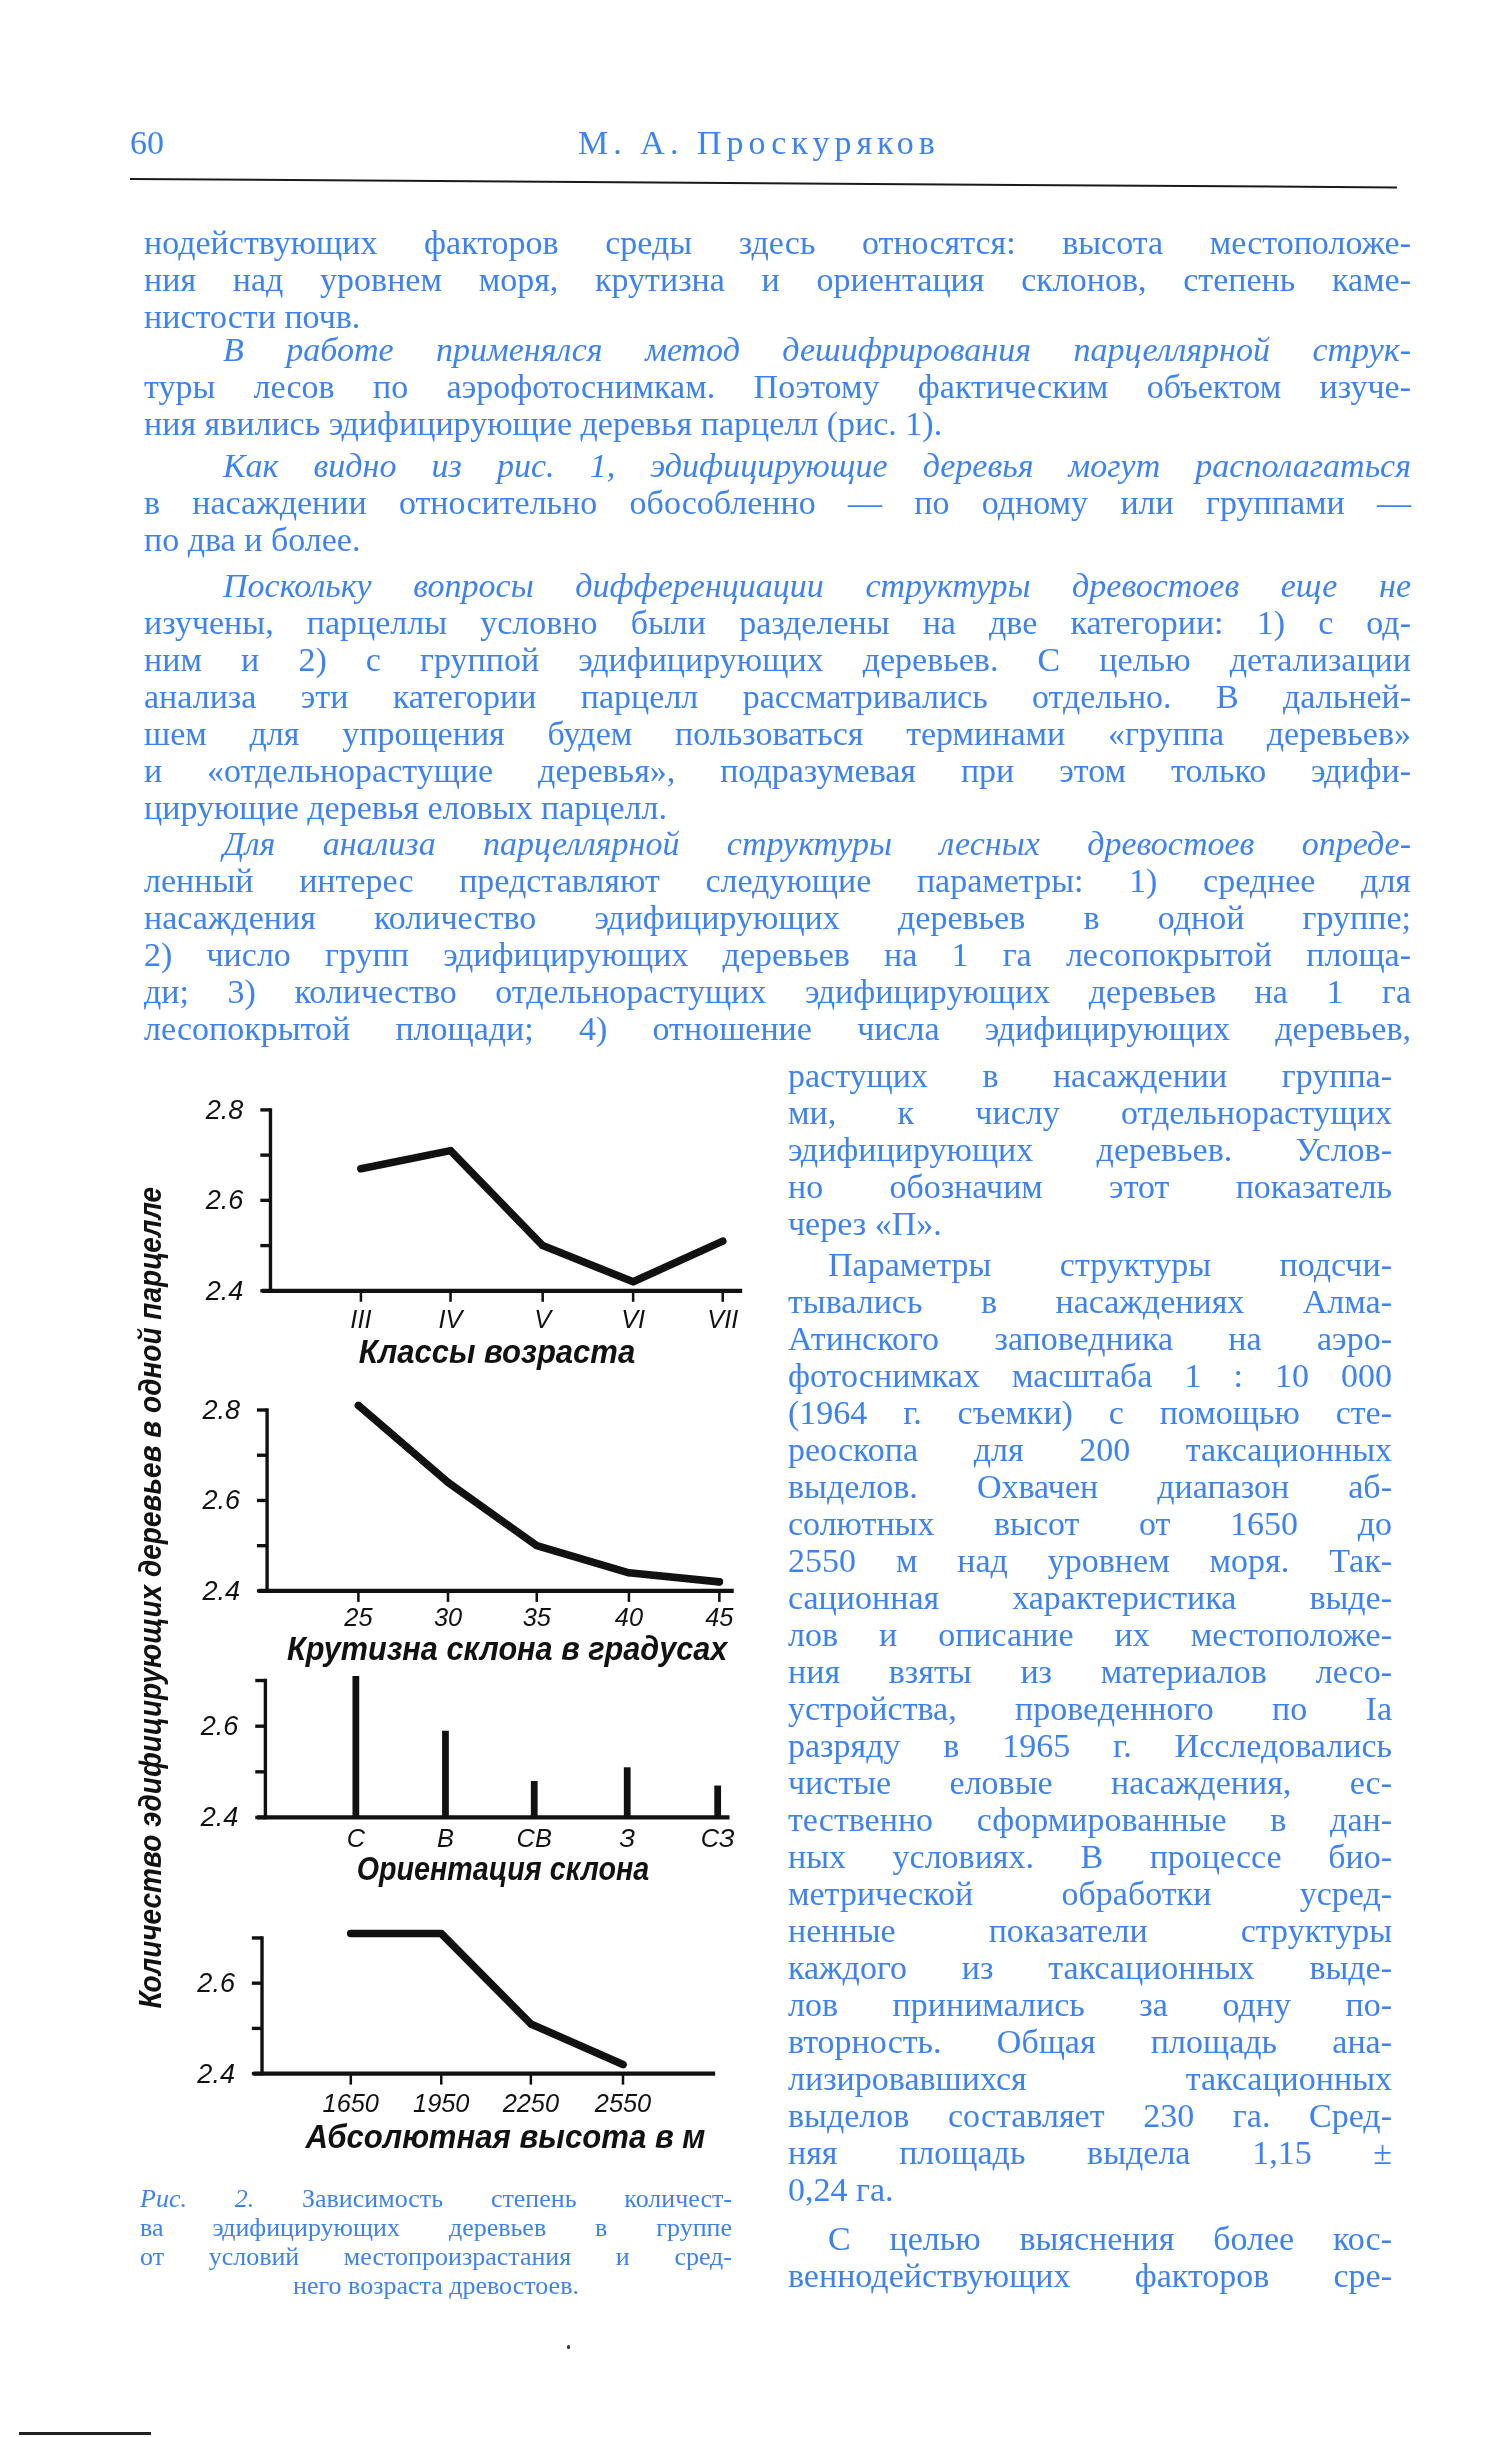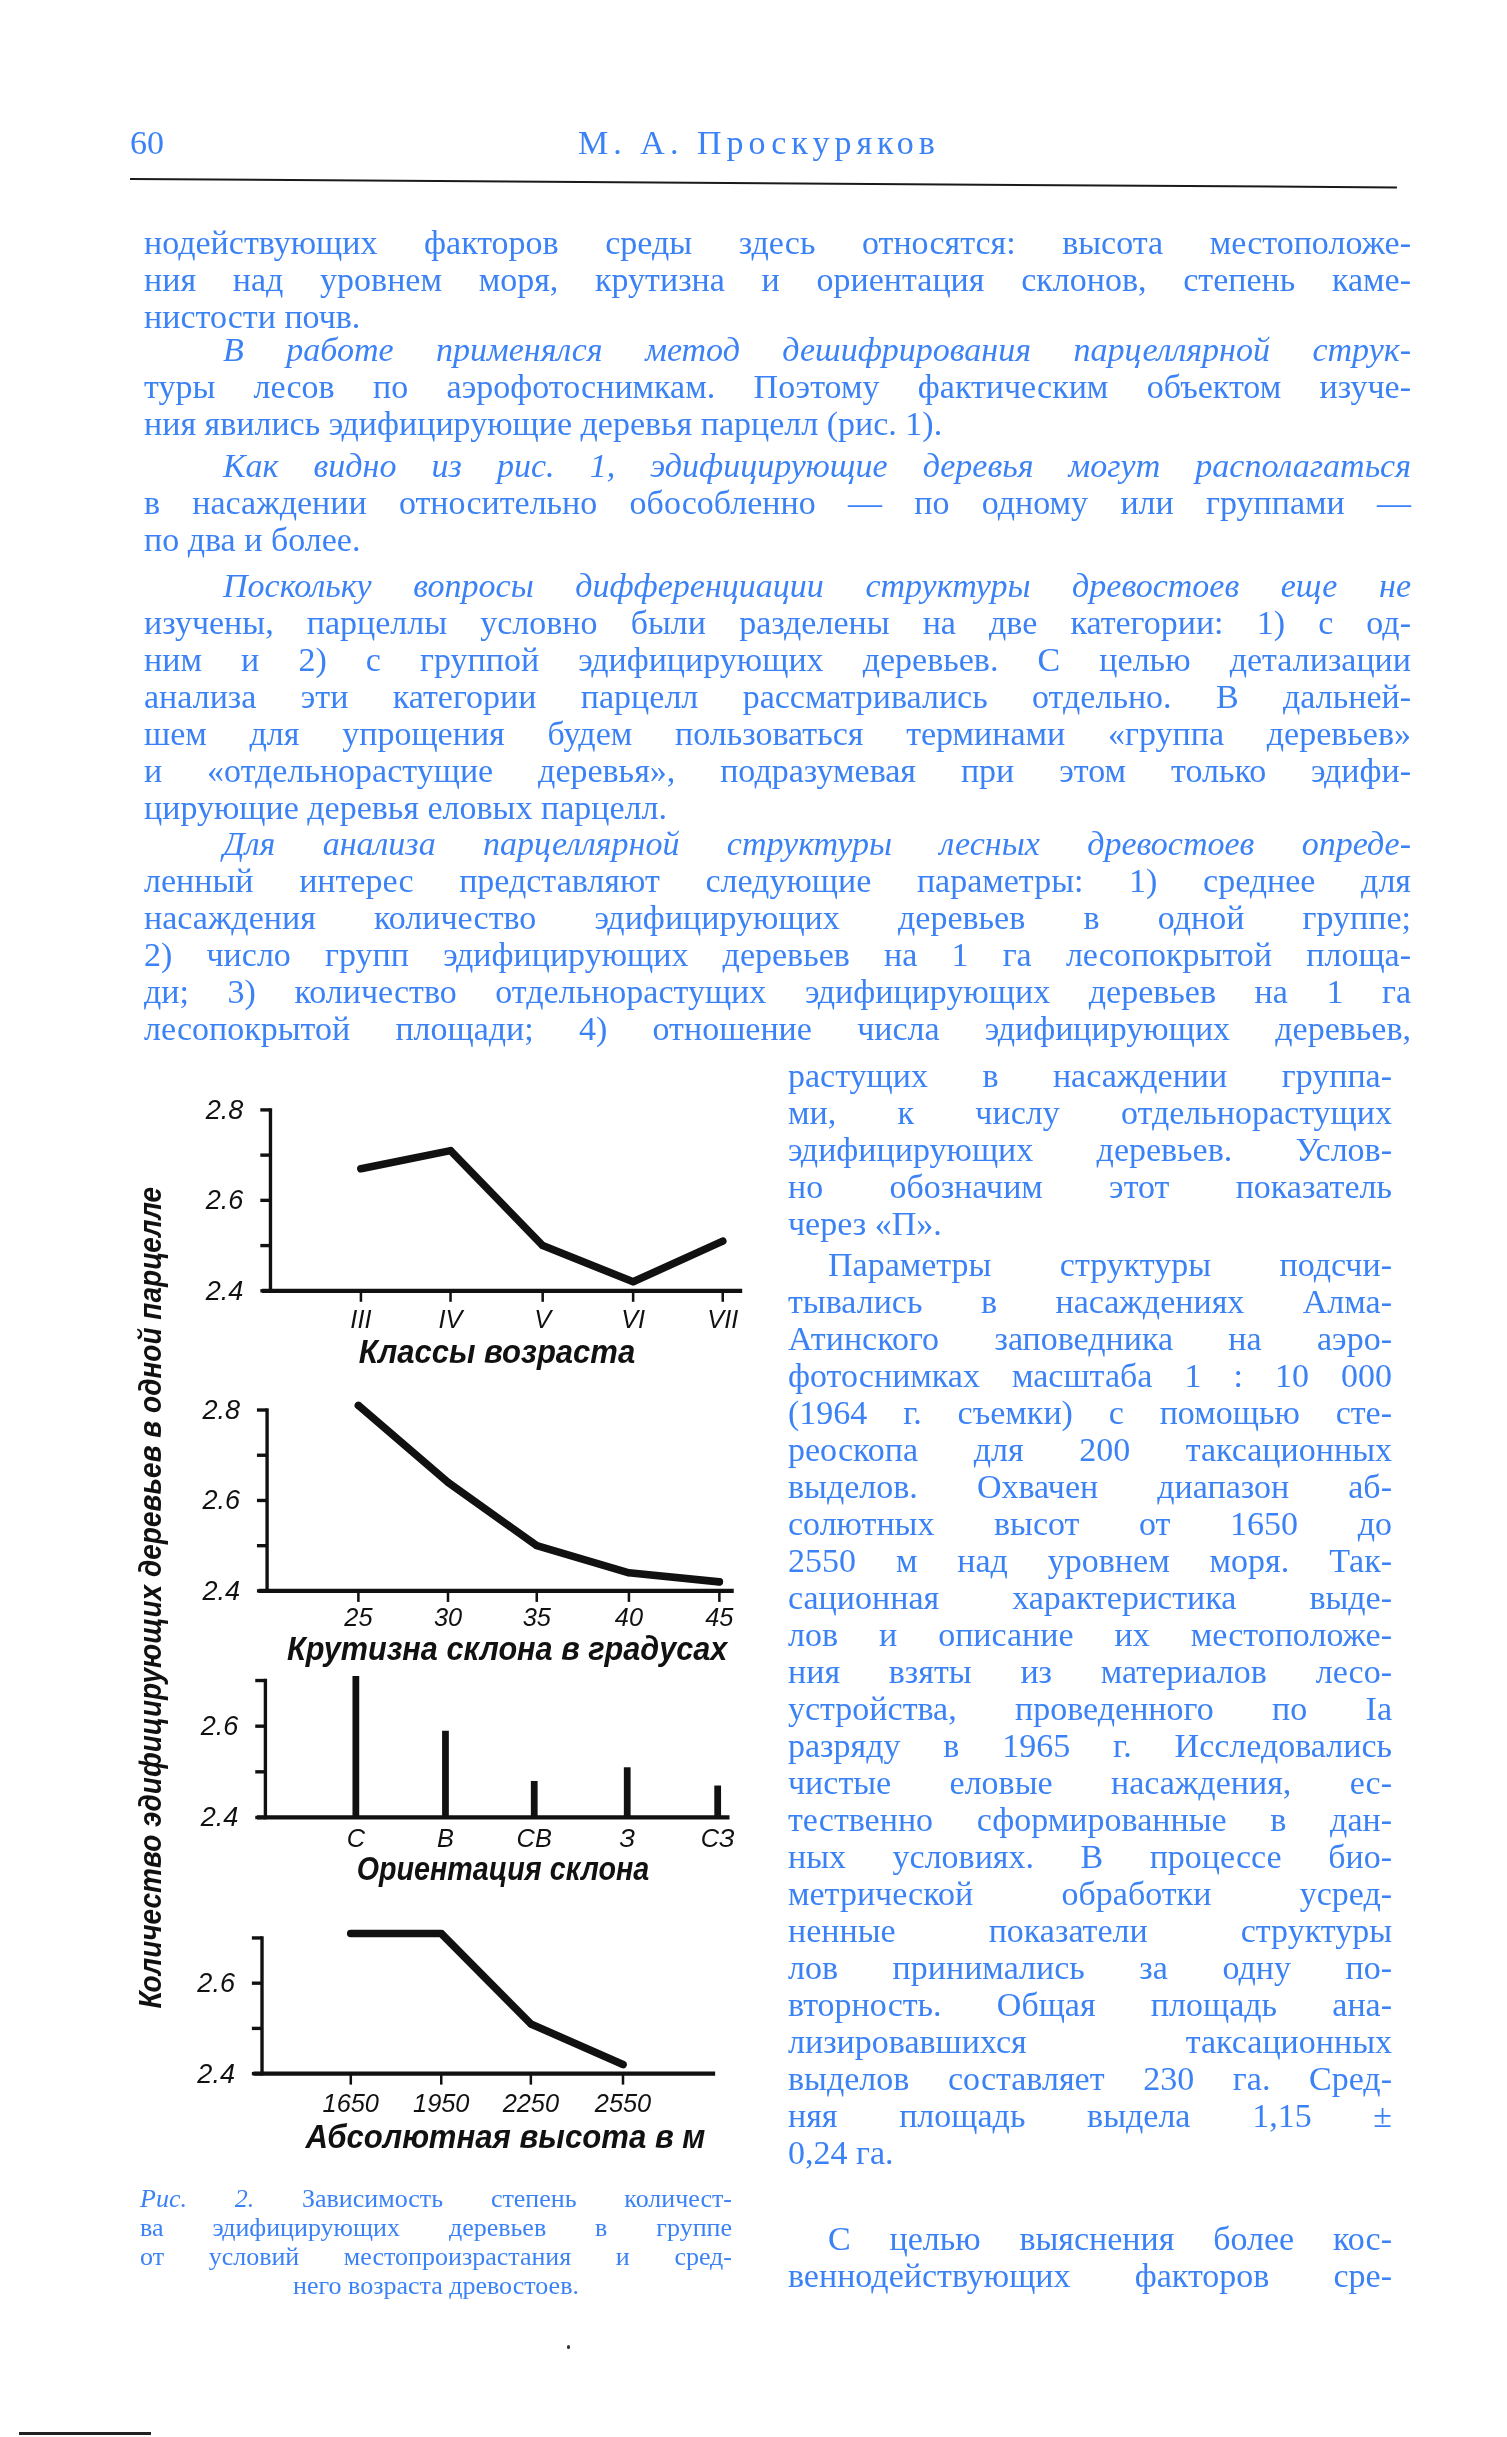--- a/index.html
+++ b/index.html
@@ -125,20 +125,21 @@
       <div class="line">сационная характеристика выде-</div>
       <div class="line">лов и описание их местоположе-</div>
       <div class="line">ния взяты из материалов лесо-</div>
       <div class="line">устройства, проведенного по Iа</div>
       <div class="line">разряду в 1965 г. Исследовались</div>
       <div class="line">чистые еловые насаждения, ес-</div>
       <div class="line">тественно сформированные в дан-</div>
       <div class="line">ных условиях. В процессе био-</div>
       <div class="line">метрической обработки усред-</div>
       <div class="line">ненные показатели структуры</div>
+      <div class="line">каждого из таксационных выде-</div>
       <div class="line">лов принимались за одну по-</div>
       <div class="line">вторность. Общая площадь ана-</div>
       <div class="line">лизировавшихся таксационных</div>
       <div class="line">выделов составляет 230 га. Сред-</div>
       <div class="line">няя площадь выдела 1,15 ±</div>
       <div class="line last">0,24 га.</div>
     </div>
   <div class="block col-right" style="top:2220px">
       <div class="line first">С целью выяснения более кос-</div>
       <div class="line">веннодействующих факторов сре-</div>

